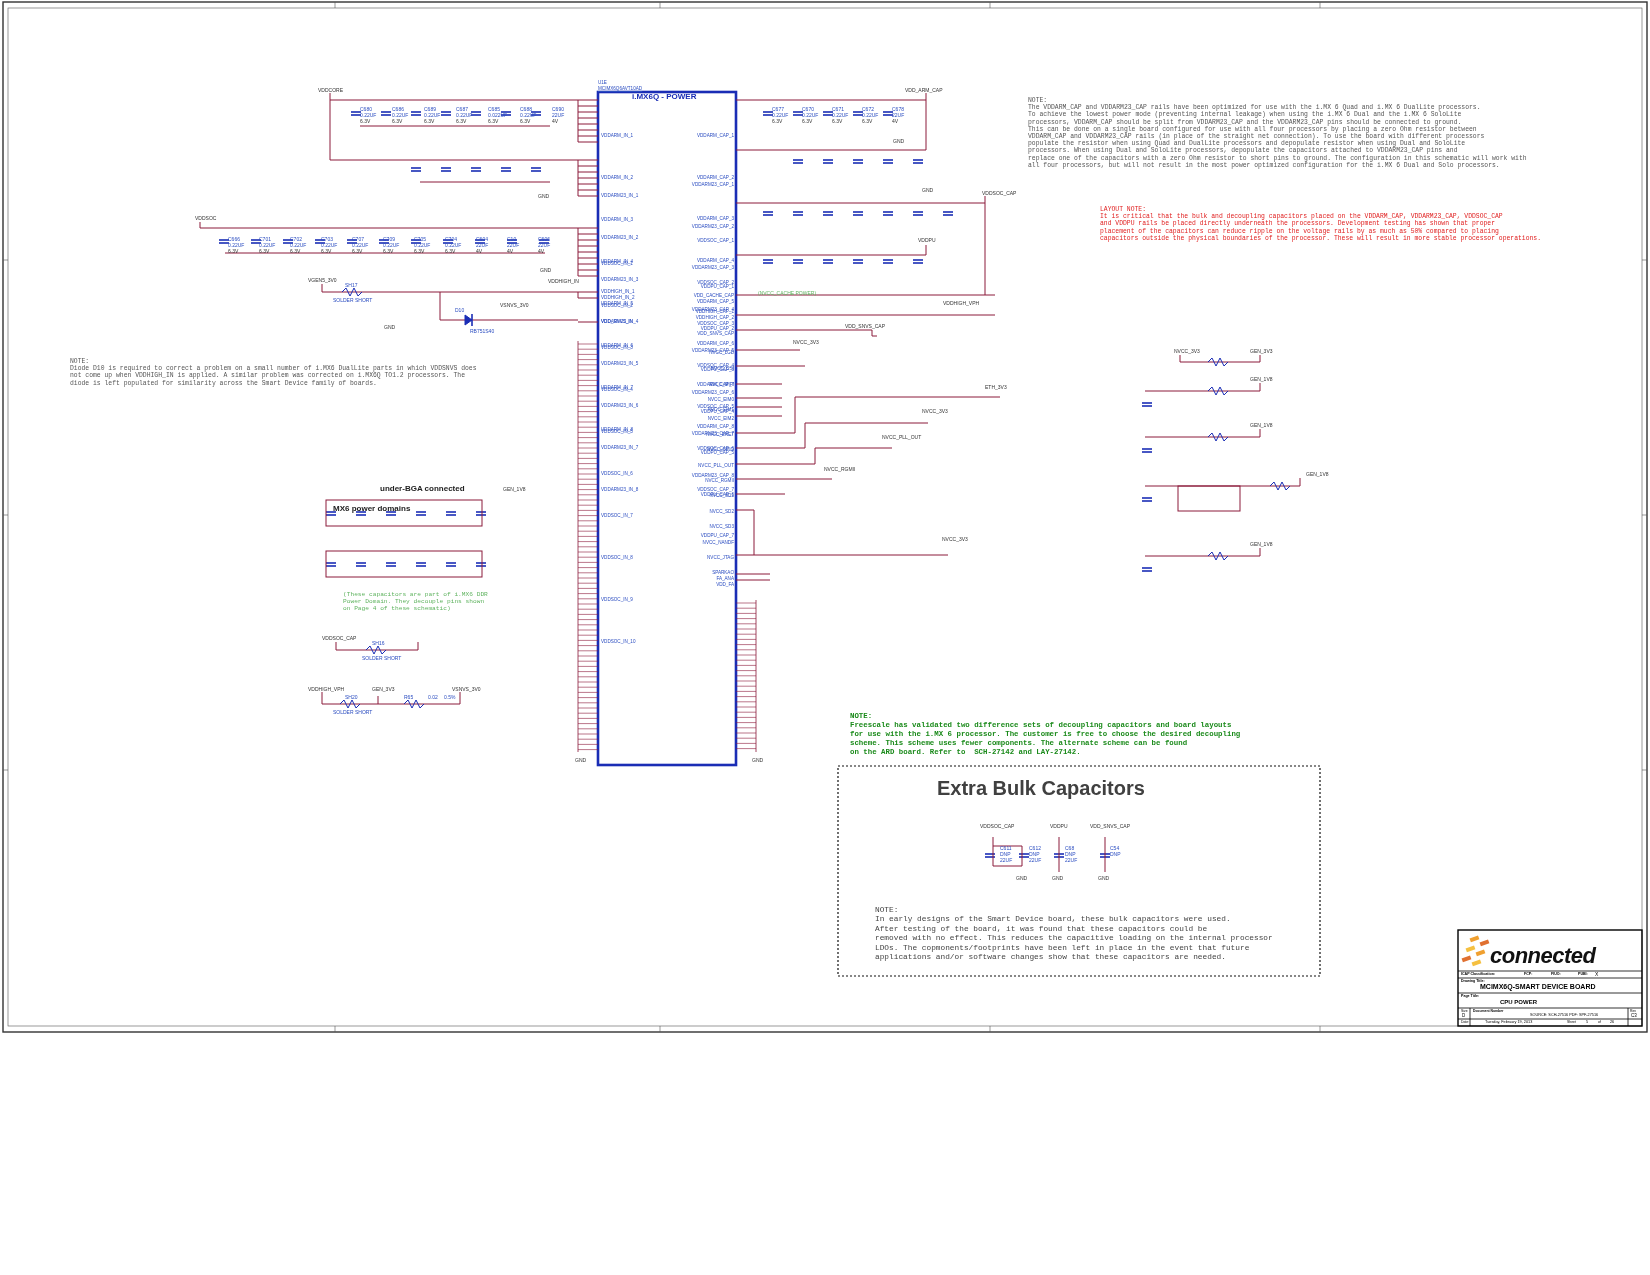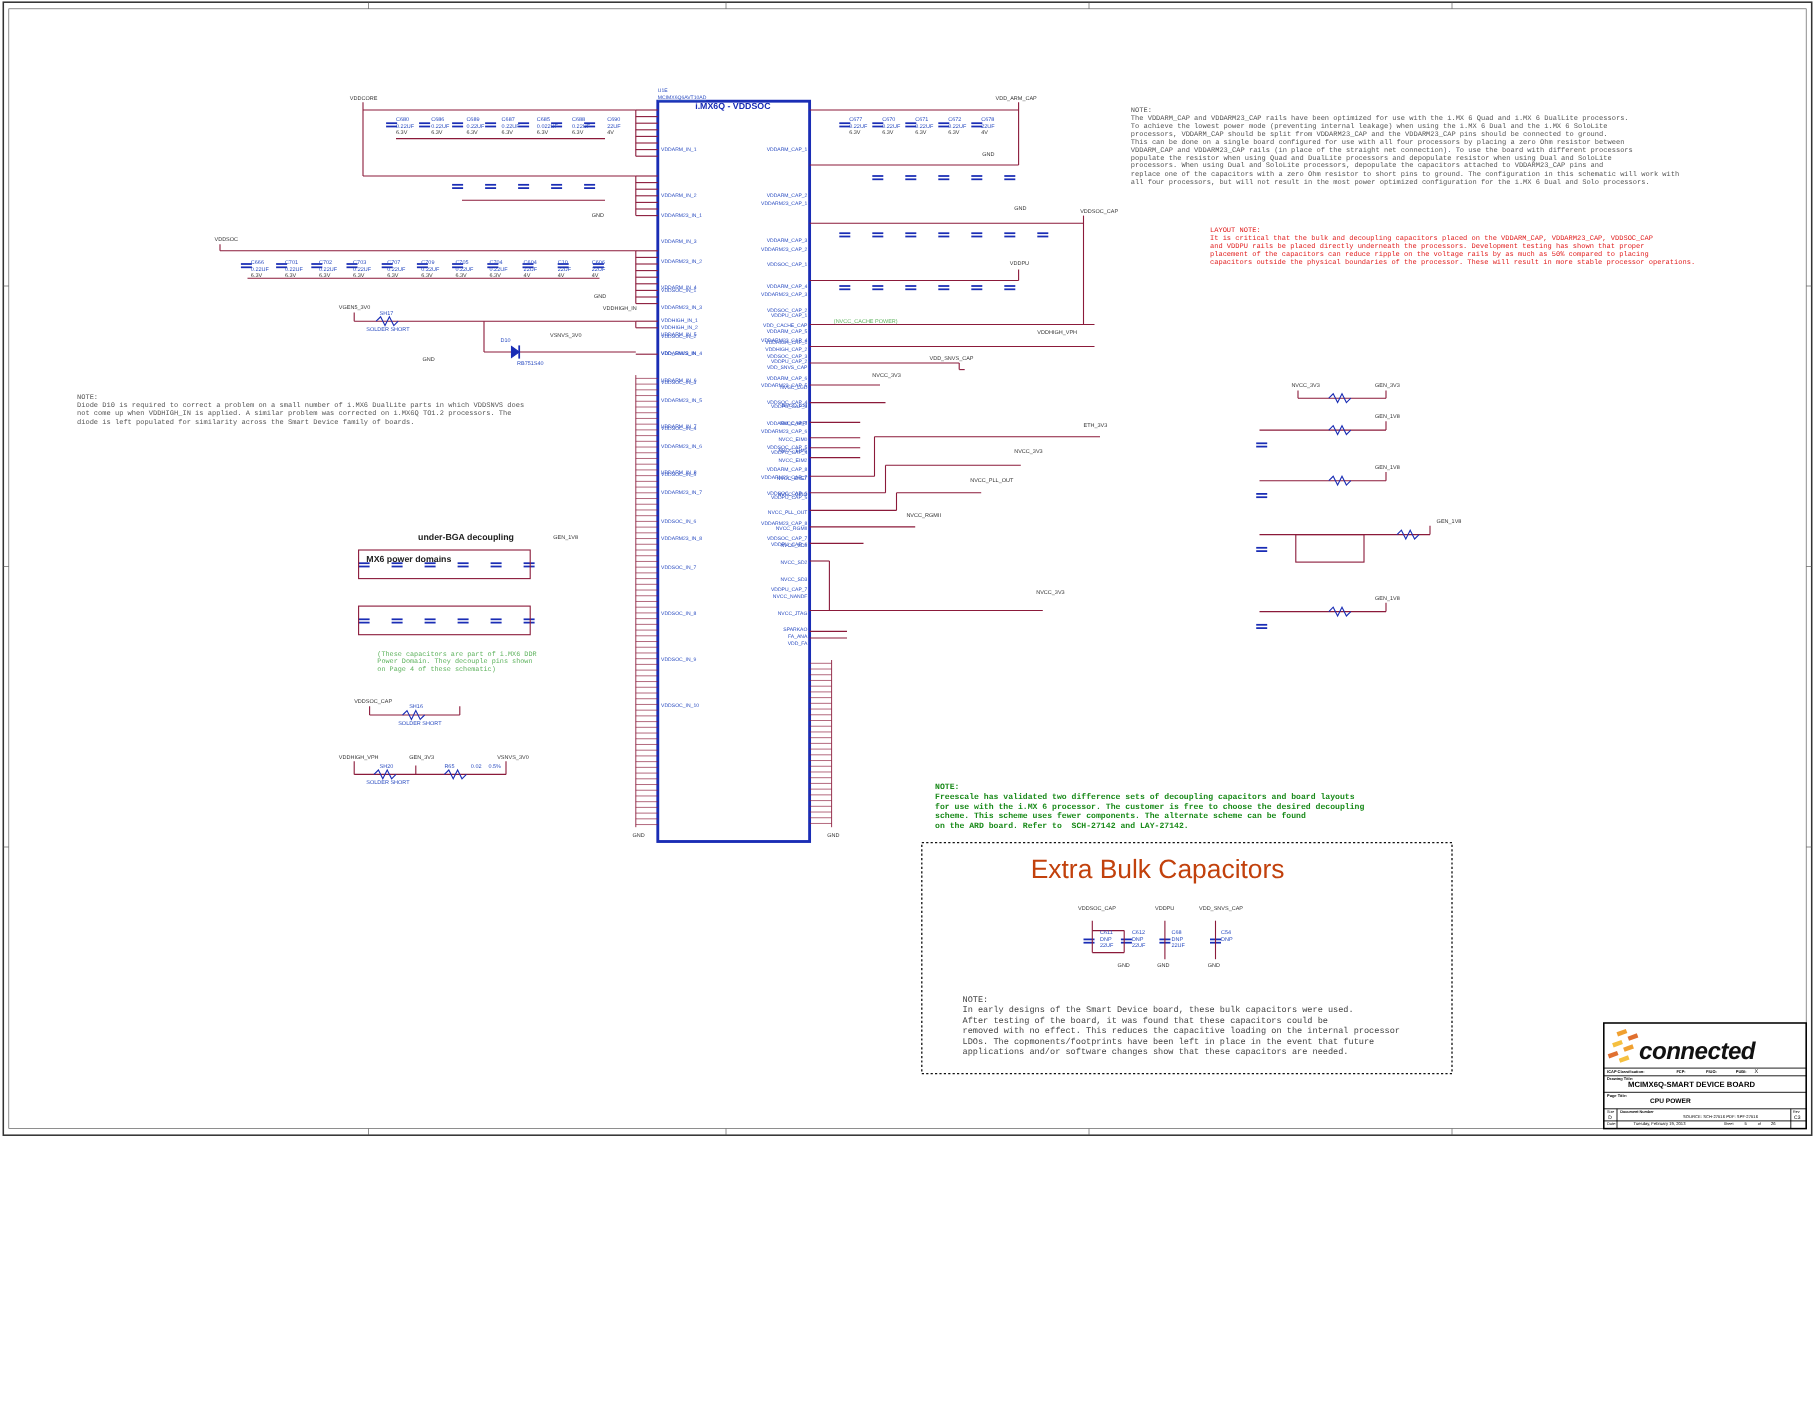--- a/index.html
+++ b/index.html
@@ -6,21 +6,21 @@
   body{width:1650px;height:1275px;position:relative;overflow:hidden;font-family:"Liberation Sans",sans-serif;}
   .sheet{position:absolute;left:0;top:0;width:1650px;height:1275px;}
   .abs{position:absolute;white-space:pre;}
   .note-mono{font-family:"Liberation Mono",monospace;font-size:6.4px;line-height:7.2px;color:#555;}
   .note-red{font-family:"Liberation Mono",monospace;font-size:6.4px;line-height:7.2px;color:#e02020;}
   .note-green{font-family:"Liberation Mono",monospace;font-size:7.4px;line-height:9px;color:#1a8a1a;font-weight:bold;}
   .note-green2{font-family:"Liberation Mono",monospace;font-size:6.2px;line-height:7px;color:#5fb35f;}
   .bulk-note{font-family:"Liberation Mono",monospace;font-size:7.8px;line-height:9.4px;color:#444;}
   .lbl{font-size:5px;color:#333;}
   .pin{font-size:4.6px;color:#2a4cc0;}
-  .title-big{font-size:24px;font-weight:normal;color:#c2410c;}
+  .title-big{font-size:20px;font-weight:bold;color:#404040;}
   .chip-title{font-size:8px;font-weight:bold;color:#1a2db5;}
   .dom-title{font-size:8px;font-weight:bold;color:#222;}
   .tb{font-size:5px;color:#000;}
   .tbb{font-size:7px;font-weight:bold;color:#000;}
 </style>
 </head>
 <body>
 
 <div class="sheet">
 <svg width="1650" height="1275" viewBox="0 0 1650 1275" xmlns="http://www.w3.org/2000/svg">
@@ -455,21 +455,21 @@
     <rect x="1466" y="947" width="9" height="4" fill="#f5c040" transform="rotate(-20 1470 949)"></rect>
     <rect x="1476" y="951" width="9" height="4" fill="#f0a030" transform="rotate(-20 1480 953)"></rect>
     <rect x="1462" y="957" width="9" height="4" fill="#e07030" transform="rotate(-20 1466 959)"></rect>
     <rect x="1472" y="961" width="9" height="4" fill="#f5c040" transform="rotate(-20 1476 963)"></rect>
   </g>
 </svg>
 
 
 <div class="abs lbl" style="left:598px;top:80px;color:#2a4cc0;font-size:4.6px">U1E</div>
 <div class="abs lbl" style="left:598px;top:86px;color:#2a4cc0;font-size:4.6px;text-decoration:underline">MCIMX6Q6AVT10AD</div>
-<div class="abs chip-title" style="left:632px;top:92px">i.MX6Q - VDDSOC</div>
+<div class="abs chip-title" style="left:632px;top:92px">i.MX6Q - POWER</div>
 
 
 <div class="abs" style="left:601px;top:97px">
   <div class="pin" style="line-height:6px">VDDARM_IN_1</div>
   <div class="pin" style="line-height:6px">VDDARM_IN_2</div>
   <div class="pin" style="line-height:6px">VDDARM_IN_3</div>
   <div class="pin" style="line-height:6px">VDDARM_IN_4</div>
   <div class="pin" style="line-height:6px">VDDARM_IN_5</div>
   <div class="pin" style="line-height:6px">VDDARM_IN_6</div>
   <div class="pin" style="line-height:6px">VDDARM_IN_7</div>
@@ -648,21 +648,21 @@
 <div class="abs lbl" style="left:540px;top:267px">GND</div>
 <div class="abs lbl" style="left:384px;top:324px">GND</div>
 <div class="abs lbl" style="left:575px;top:757px">GND</div>
 <div class="abs lbl" style="left:752px;top:757px">GND</div>
 <div class="abs lbl" style="left:1016px;top:875px">GND</div>
 <div class="abs lbl" style="left:1052px;top:875px">GND</div>
 <div class="abs lbl" style="left:1098px;top:875px">GND</div>
 
 
 <div class="abs dom-title" style="left:333px;top:504px">MX6 power domains</div>
-<div class="abs dom-title" style="left:380px;top:484px">under-BGA decoupling</div>
+<div class="abs dom-title" style="left:380px;top:484px">under-BGA connected</div>
 <div class="abs note-green2" style="left:343px;top:591px">(These capacitors are part of i.MX6 DDR
 Power Domain. They decouple pins shown
 on Page 4 of these schematic)</div>
 
 
 <div class="abs note-mono" style="left:1028px;top:97px">NOTE:
 The VDDARM_CAP and VDDARM23_CAP rails have been optimized for use with the i.MX 6 Quad and i.MX 6 DualLite processors.
 To achieve the lowest power mode (preventing internal leakage) when using the i.MX 6 Dual and the i.MX 6 SoloLite
 processors, VDDARM_CAP should be split from VDDARM23_CAP and the VDDARM23_CAP pins should be connected to ground.
 This can be done on a single board configured for use with all four processors by placing a zero Ohm resistor between

